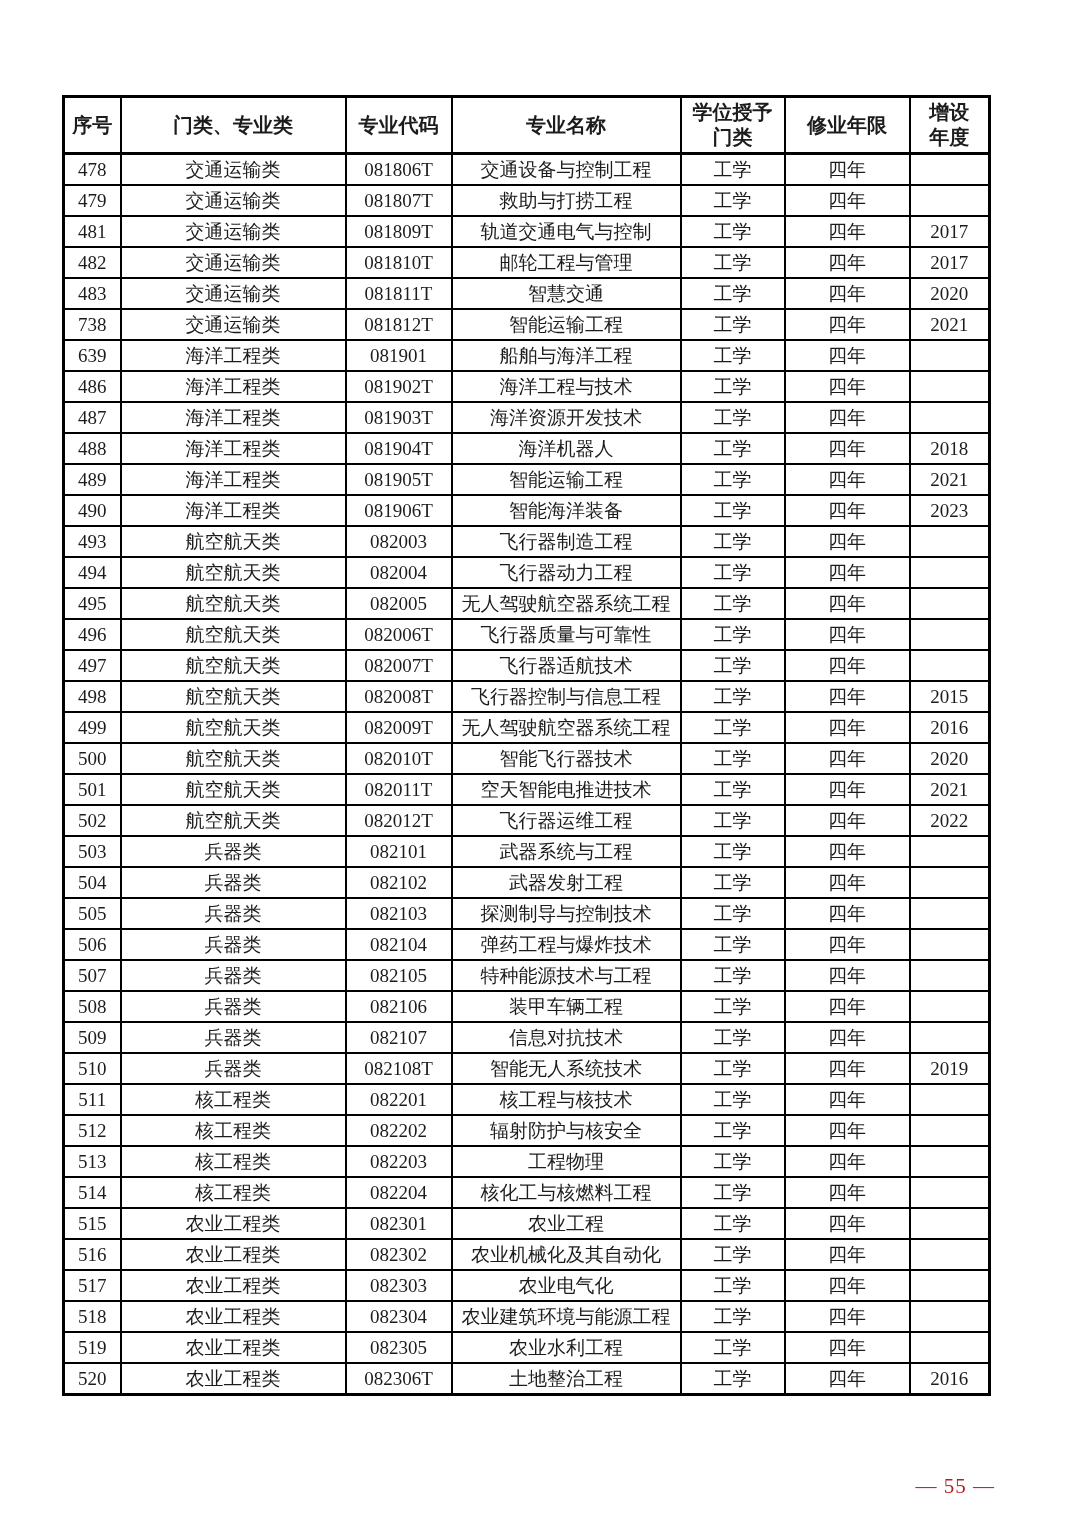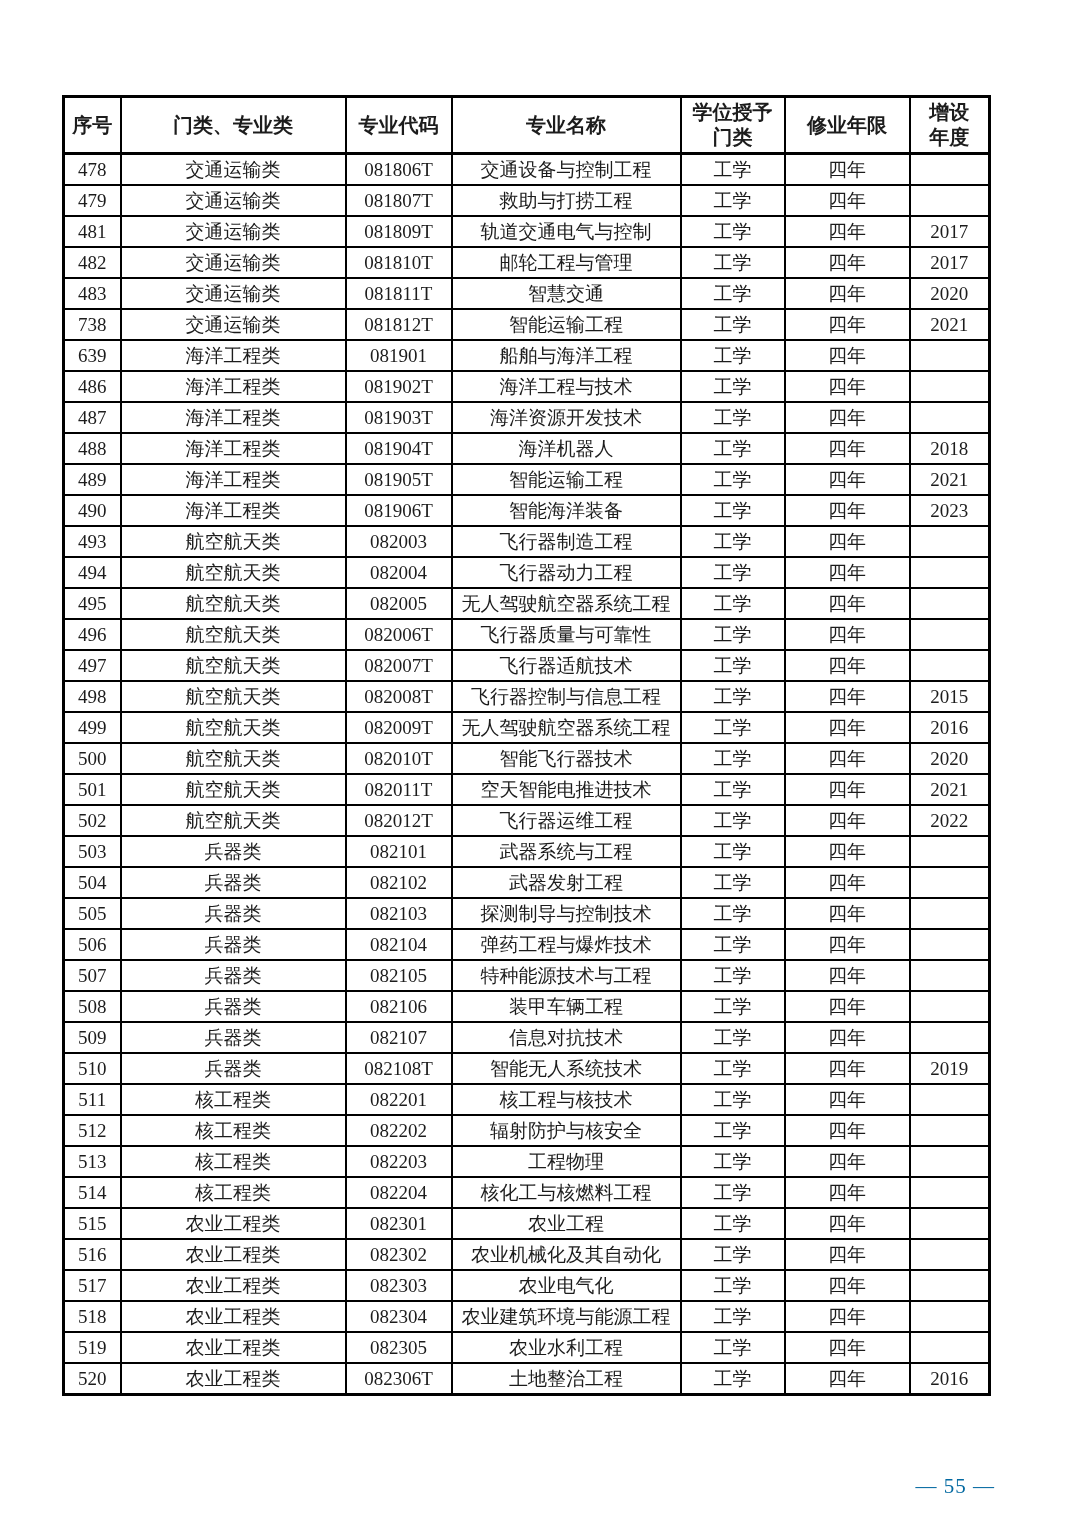--- a/index.html
+++ b/index.html
@@ -59,21 +59,21 @@
   }
   td.c-name {
     word-break: break-all;
   }
   .page-number {
     position: absolute;
     right: 85px;
     top: 1474px;
     font-size: 21px;
     letter-spacing: 1px;
-    color: #0369a1;
+    color: #b91c1c;
   }
 </style>
 </head>
 <body>
 
 <div class="page">
 
   <table class="majors">
     <colgroup>
       <col style="width:57px">

